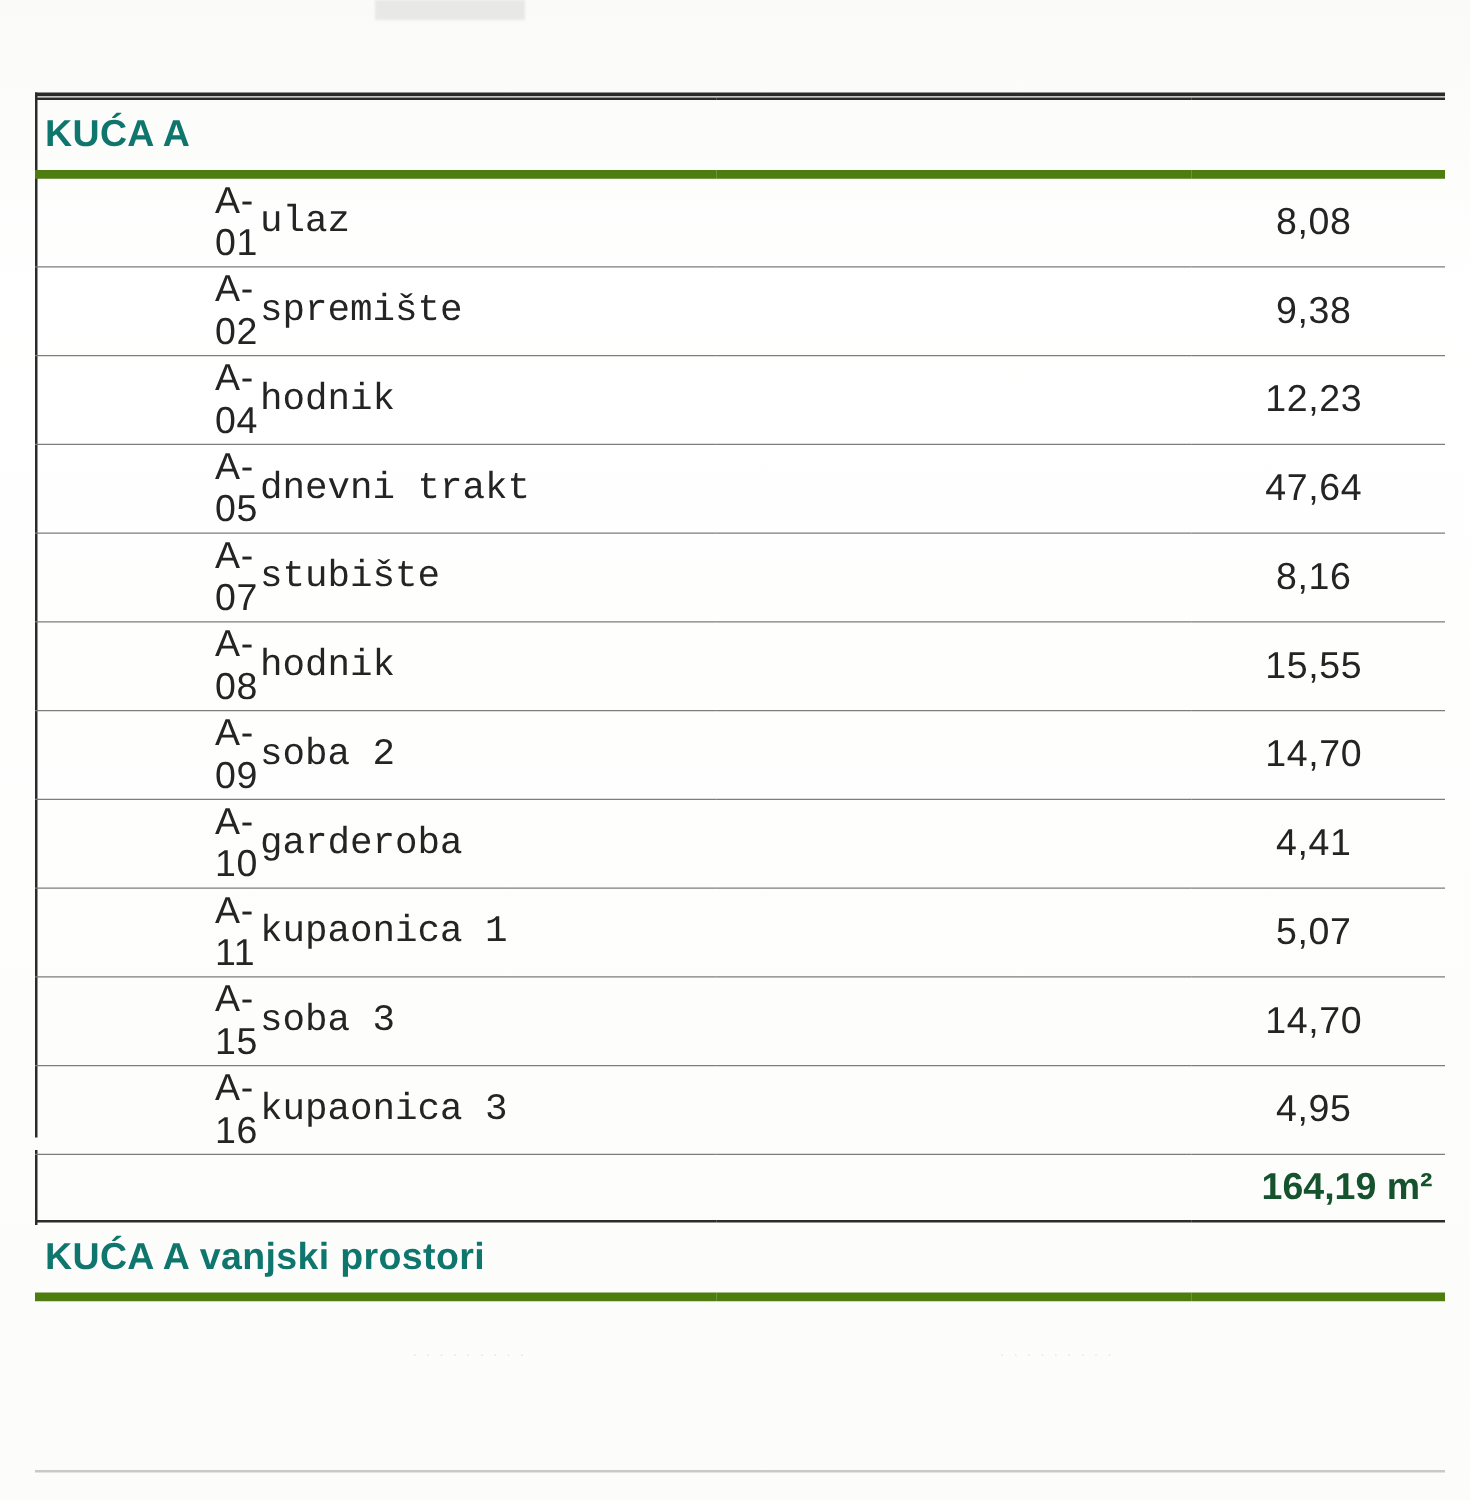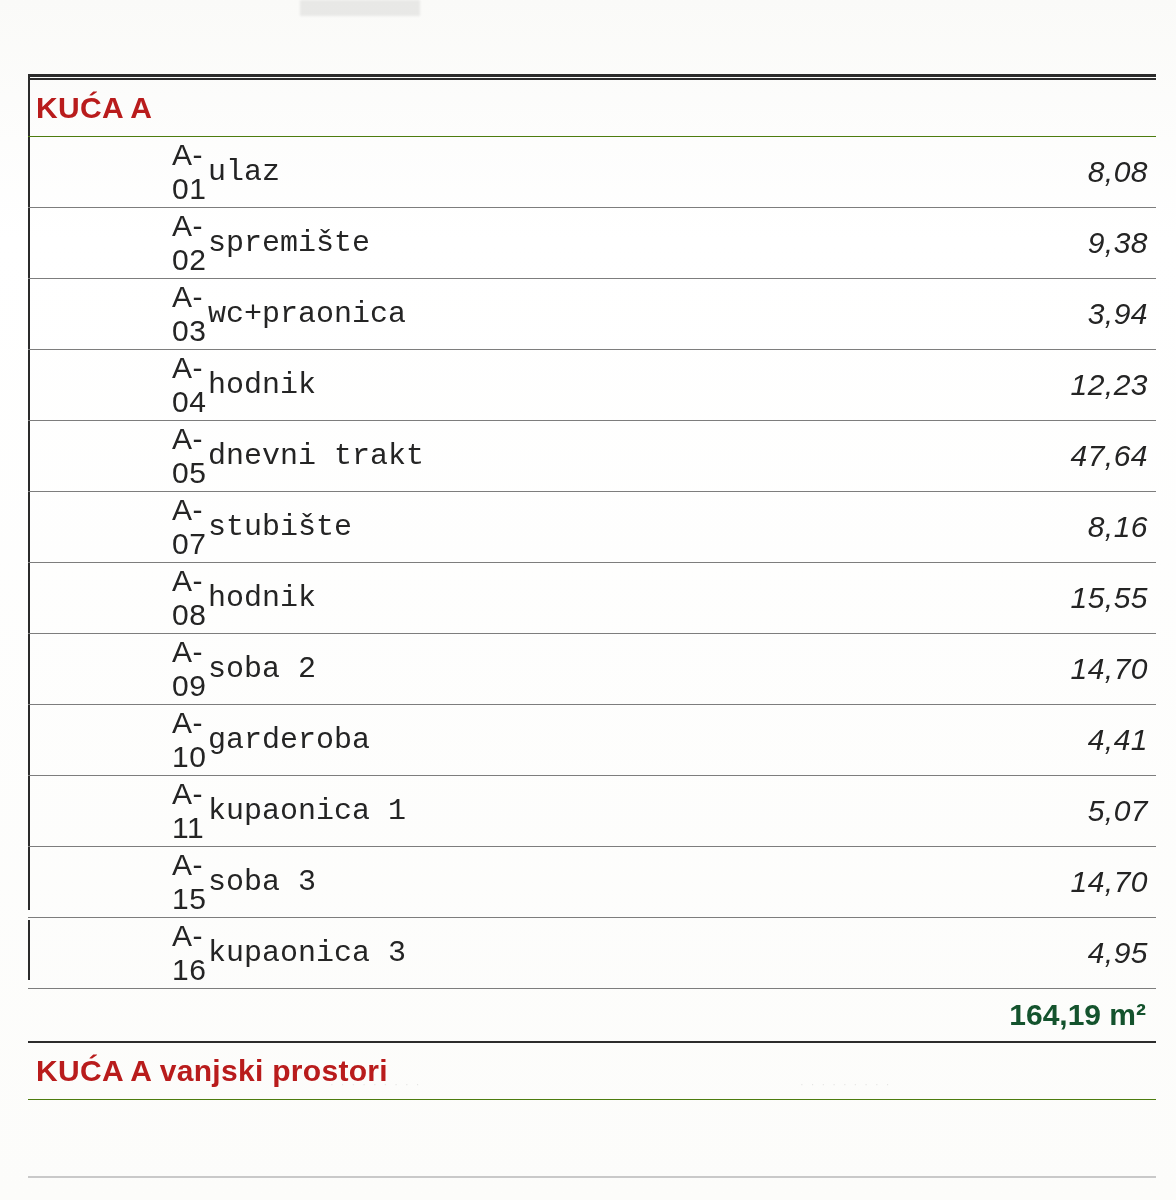--- a/index.html
+++ b/index.html
@@ -47,26 +47,26 @@
     table-layout: fixed;
   }
 
   table.schedule col.c-code  { width: 180px; }
   table.schedule col.c-label { width: 365px; }
   table.schedule col.c-blank { width: 380px; }
   table.schedule col.c-area  { width: 203px; }
 
   .section-row td {
     border-top: 2px solid #2c2c2c;
-    border-bottom: 1px solid #4d7c0f;
+    border-bottom: 7px solid #4d7c0f;
     padding: 6px 0 6px 8px;
     font-size: 30px;
     font-weight: bold;
     letter-spacing: 0.3px;
-    color: #b91c1c;
+    color: #0f766e;
     height: 44px;
     vertical-align: middle;
   }
 
   .item-row td {
     border-bottom: 1px solid #7d7d7d;
     font-size: 30px;
     height: 51px;
     vertical-align: middle;
     color: #242424;
@@ -74,24 +74,23 @@
 
   .item-row td.code {
     padding-left: 144px;
     letter-spacing: 0.5px;
   }
   .item-row td.label {
     padding-left: 0px;
     font-family: Liberation Mono, monospace;
   }
   .item-row td.area {
-    text-align: right;
+    text-align: center;
     padding-right: 8px;
     letter-spacing: 0.5px;
-    font-style: italic;
   }
 
   .total-row td {
     border-bottom: 2px solid #2c2c2c;
     font-size: 30px;
     font-weight: bold;
     height: 50px;
     vertical-align: middle;
     text-align: right;
     padding-right: 10px;
@@ -185,26 +184,20 @@
           <td></td>
           <td class="area">8,08</td>
         </tr>
         <tr class="item-row">
           <td class="code">A-02</td>
           <td class="label">spremište</td>
           <td></td>
           <td class="area">9,38</td>
         </tr>
         <tr class="item-row">
-          <td class="code">A-03</td>
-          <td class="label">wc+praonica</td>
-          <td></td>
-          <td class="area">3,94</td>
-        </tr>
-        <tr class="item-row">
           <td class="code">A-04</td>
           <td class="label">hodnik</td>
           <td></td>
           <td class="area">12,23</td>
         </tr>
         <tr class="item-row">
           <td class="code">A-05</td>
           <td class="label">dnevni trakt</td>
           <td></td>
           <td class="area">47,64</td>

